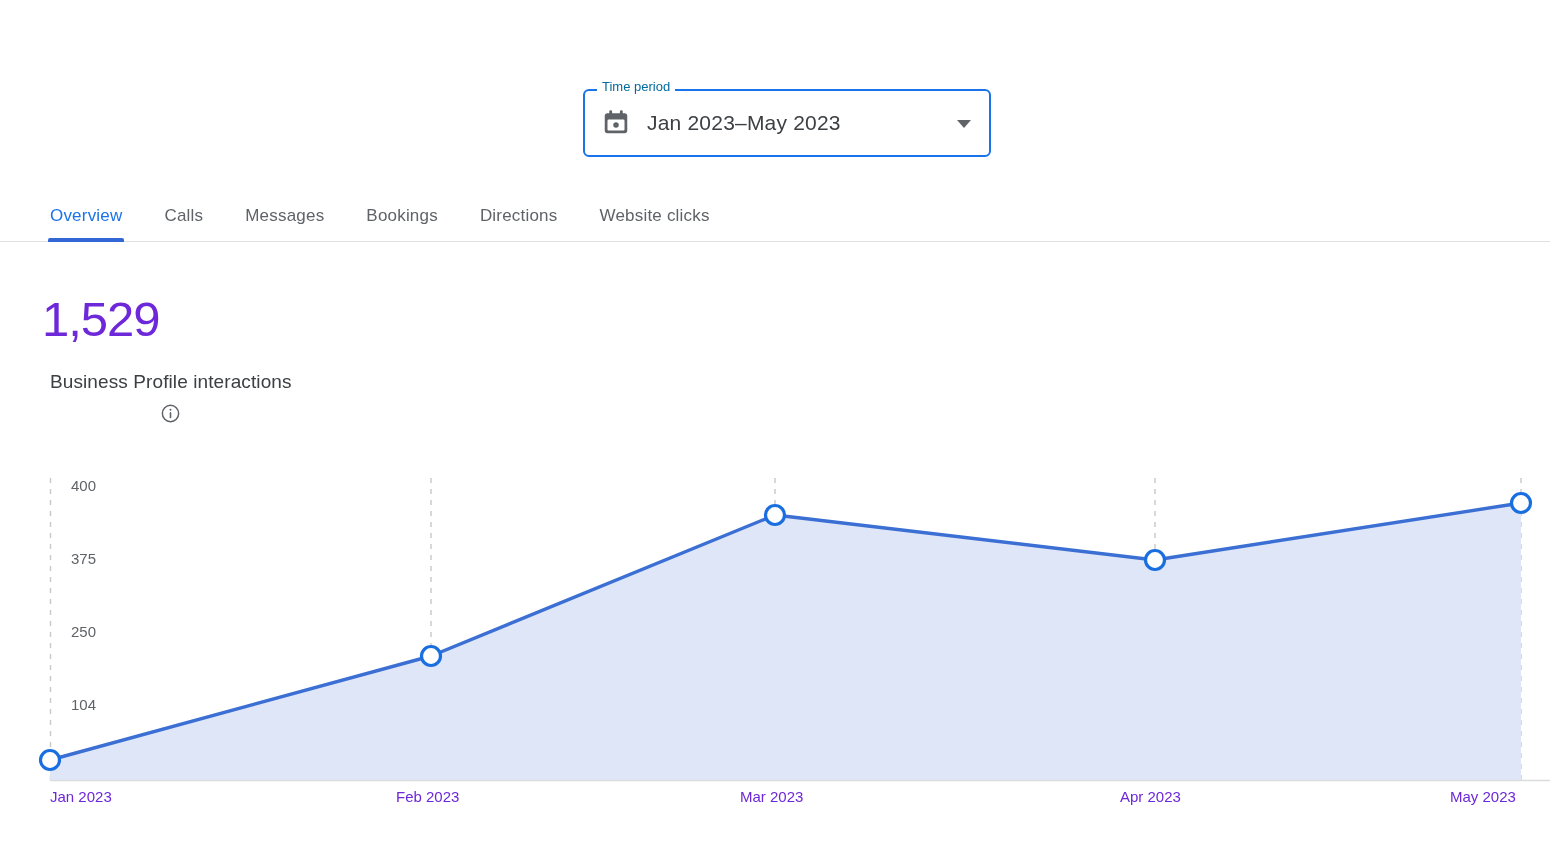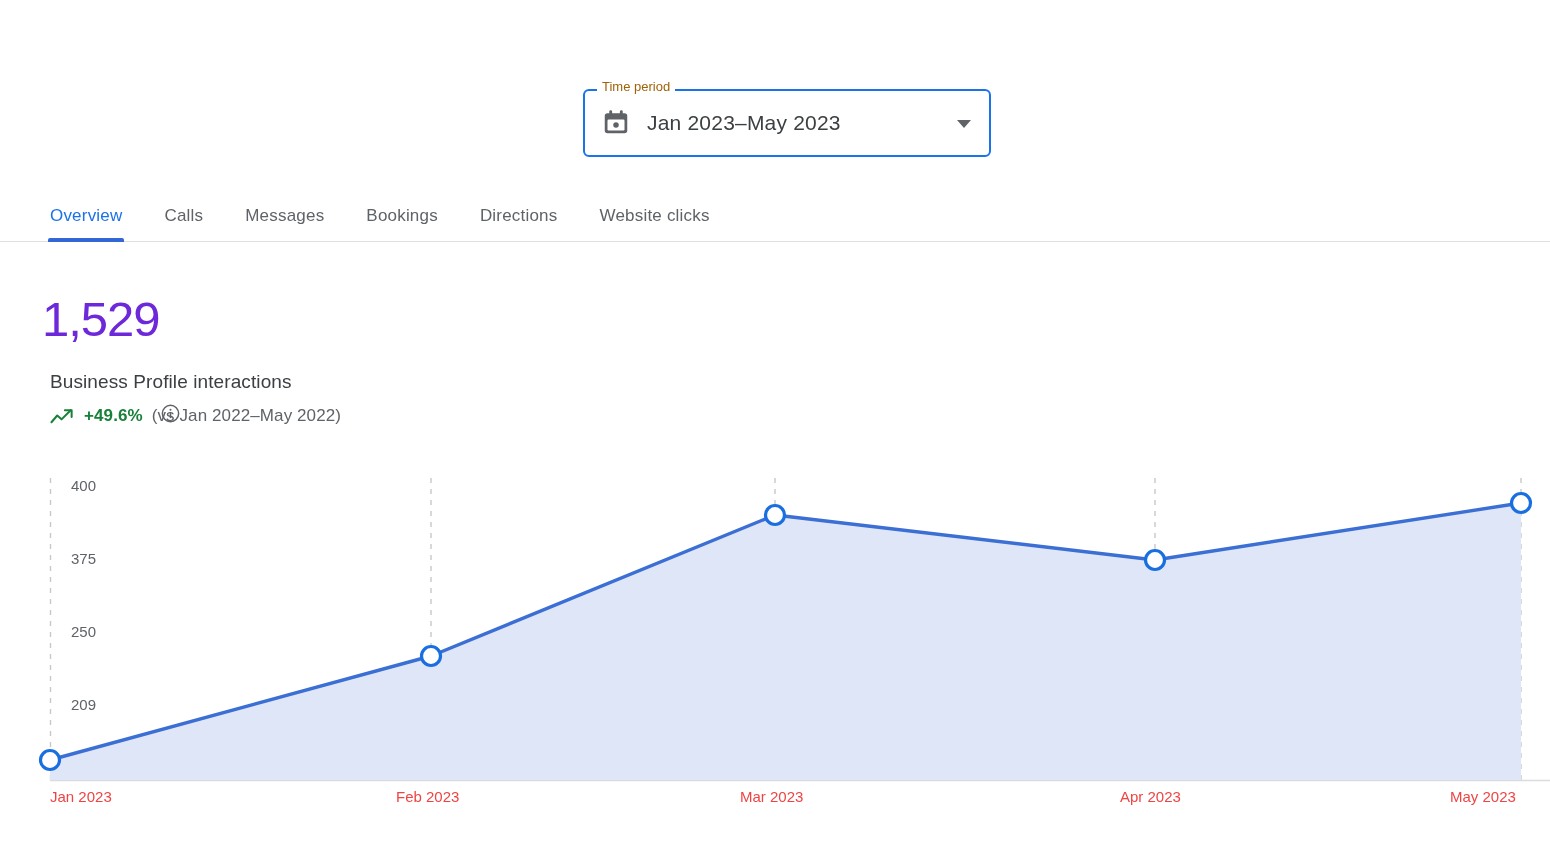--- a/index.html
+++ b/index.html
@@ -41,21 +41,21 @@
   }
   .period-box {
     position: absolute; inset: 0;
     border: 2px solid #1a73e8; border-radius: 6px;
     background: #fff; cursor: pointer;
     display: flex; align-items: center;
   }
   .period-label {
     position: absolute; left: 14px; top: -10px;
     background: #fff; padding: 0 5px;
-    font-size: 13px; color: #a16207; line-height: 16px;
+    font-size: 13px; color: #0369a1; line-height: 16px;
   }
   .cal-icon { position: absolute; left: 18px; top: 18px; width: 30px; height: 30px; }
   .period-value {
     position: absolute; left: 64px; top: 0; height: 100%;
     display: flex; align-items: center;
     font-size: 21px; color: #3c4043; letter-spacing: .2px;
   }
   .caret {
     position: absolute; right: 20px; top: 50%; margin-top: -3px;
     width: 0; height: 0;
@@ -103,21 +103,21 @@
   .delta-compare { font-size: 17px; color: #5f6368; letter-spacing: .1px; }
 
   
   .chart-area { position: absolute; left: 0; top: 460px; width: 1550px; height: 384px; }
   .chart-svg { position: absolute; left: 0; top: 0; }
   .ytick {
     position: absolute; font-size: 15px; color: #5f6368; text-align: left;
     line-height: 18px;
   }
   .xtick {
-    position: absolute; top: 328px; font-size: 15px; color: #ef4444;
+    position: absolute; top: 328px; font-size: 15px; color: #6d28d9;
     line-height: 18px; white-space: nowrap;
   }
 </style>
 </head>
 <body>
 
 <div id="app">
 
 
   <div class="period-wrap">
@@ -159,28 +159,20 @@
 
   <div class="metric-row">
     <span class="metric-label">Business Profile interactions</span>
     <svg class="info-icon" viewBox="0 0 24 24">
       <circle cx="12" cy="12" r="9.3" fill="none" stroke="#5f6368" stroke-width="1.7"></circle>
       <circle cx="12" cy="7.6" r="1.15" fill="#5f6368"></circle>
       <rect x="11.1" y="10.4" width="1.8" height="7" rx=".9" fill="#5f6368"></rect>
     </svg>
   </div>
 
-  <div class="delta-row">
-    <svg class="trend-icon" viewBox="0 0 26 18">
-      <path d="M1.5 15.5 L7.5 8.5 L12 12.5 L21.5 3" fill="none" stroke="#188038" stroke-width="2.1" stroke-linecap="round" stroke-linejoin="round"></path>
-      <path d="M15.5 3 L22.5 3 L22.5 10" fill="none" stroke="#188038" stroke-width="2.1" stroke-linecap="round" stroke-linejoin="round"></path>
-    </svg>
-    <span class="delta-value">+49.6%</span>
-    <span class="delta-compare">(vs Jan 2022–May 2022)</span>
-  </div>
 
   <div class="chart-area">
 
     <svg class="chart-svg" width="1550" height="384" viewBox="0 0 1550 384">
 
       <g stroke="#c8c8c8" stroke-width="1.4" stroke-dasharray="5 6">
         <line x1="50.5" y1="18" x2="50.5" y2="320"></line>
         <line x1="431" y1="18" x2="431" y2="320"></line>
         <line x1="775" y1="18" x2="775" y2="320"></line>
         <line x1="1155" y1="18" x2="1155" y2="320"></line>
@@ -198,21 +190,21 @@
         <circle cx="431" cy="196" r="9.5" fill="#ffffff" stroke="#1a6fe0" stroke-width="3.2"></circle>
         <circle cx="775" cy="55" r="9.5" fill="#ffffff" stroke="#1a6fe0" stroke-width="3.2"></circle>
         <circle cx="1155" cy="100" r="9.5" fill="#ffffff" stroke="#1a6fe0" stroke-width="3.2"></circle>
         <circle cx="1521" cy="43" r="9.5" fill="#ffffff" stroke="#1a6fe0" stroke-width="3.2"></circle>
       </g>
     </svg>
 
     <div class="ytick" style="left:71px; top:17px;">400</div>
     <div class="ytick" style="left:71px; top:90px;">375</div>
     <div class="ytick" style="left:71px; top:163px;">250</div>
-    <div class="ytick" style="left:71px; top:236px;">209</div>
+    <div class="ytick" style="left:71px; top:236px;">104</div>
 
     <div class="xtick" style="left:50px;">Jan 2023</div>
     <div class="xtick" style="left:396px;">Feb 2023</div>
     <div class="xtick" style="left:740px;">Mar 2023</div>
     <div class="xtick" style="left:1120px;">Apr 2023</div>
     <div class="xtick" style="left:1450px;">May 2023</div>
   </div>
 
 </div>
 

